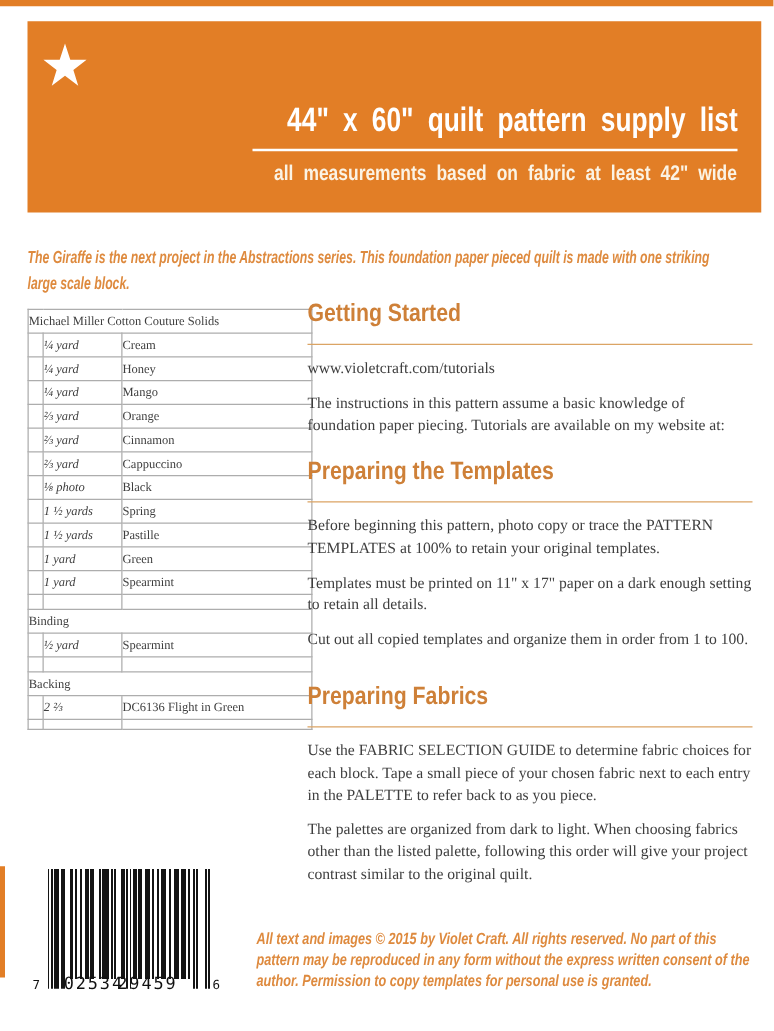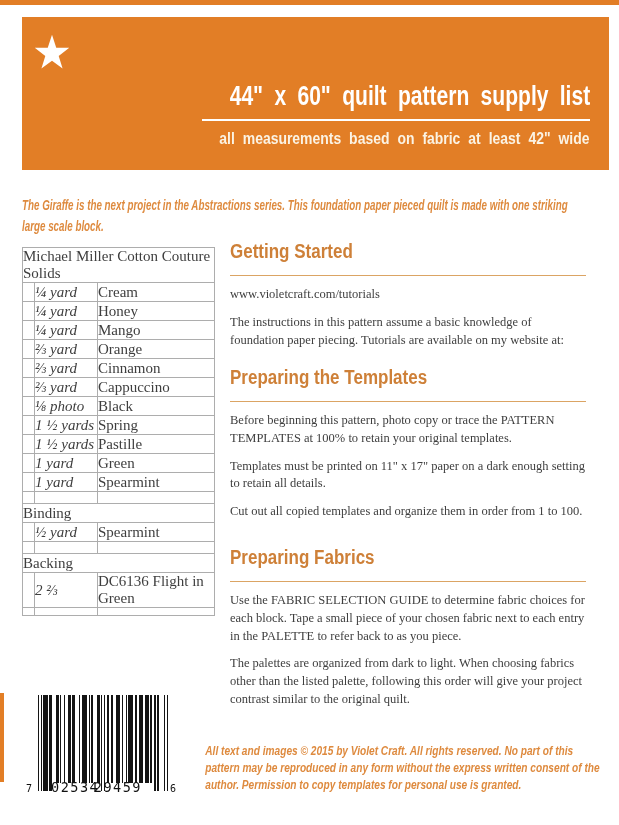--- a/index.html
+++ b/index.html
@@ -32,34 +32,34 @@
   
   .intro{position:absolute;left:22px;top:195px;}
   .intro div{
     white-space:nowrap;font-family:"Liberation Sans",sans-serif;font-style:italic;font-weight:bold;
     font-size:14px;line-height:21px;color:var(--italic-orange);
     transform:scaleX(0.70);transform-origin:left center;
   }
 
   
   table.supply{
-    position:absolute;left:22px;top:247px;width:193px;border-collapse:collapse;
-    font-size:15px;color:var(--ink);
+    position:absolute;left:22px;top:247px;width:228px;border-collapse:collapse;
+    font-size:10px;color:var(--ink);
   }
   table.supply td{border:1px solid var(--border);padding:0;height:18px;vertical-align:middle;}
   td.hd{padding-left:10px;height:19px;}
   td.c0{width:11px;}
   td.qty{width:62px;padding-left:6px;font-style:italic;}
   td.clr{padding-left:8px;}
   tr.spacer td{height:11px;}
   tr.spacer-sm td{height:7px;}
   td.span-label{padding-left:8px;}
 
   
-  .sec{position:absolute;left:230px;width:356px;}
+  .sec{position:absolute;left:246px;width:356px;}
   .sec h2{
     margin:0;white-space:nowrap;font-family:"Liberation Sans",sans-serif;font-weight:bold;
     font-size:20px;color:var(--accent-text);transform:scaleX(0.85);transform-origin:left center;
   }
   .sec .srule{margin-top:12px;height:1px;background:var(--accent-rule);}
   .sec p{margin:10px 0 0 0;font-size:12.5px;line-height:1.42;color:var(--ink);}
   .sec1{top:240px;} .sec2{top:366px;} .sec3{top:546px;}
 
   
   .barcode{position:absolute;left:26px;top:695px;width:152px;height:106px;}

